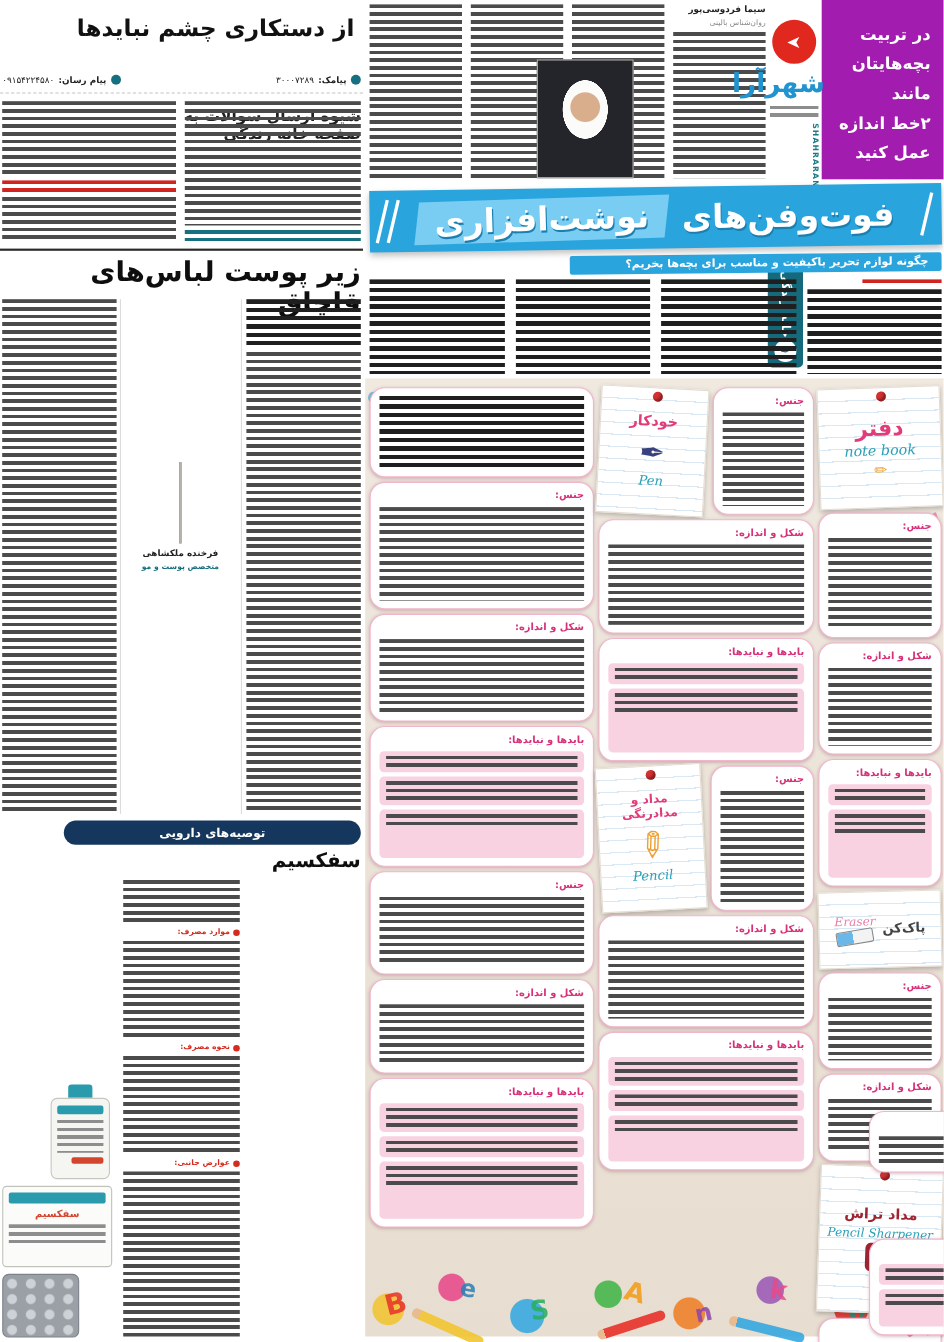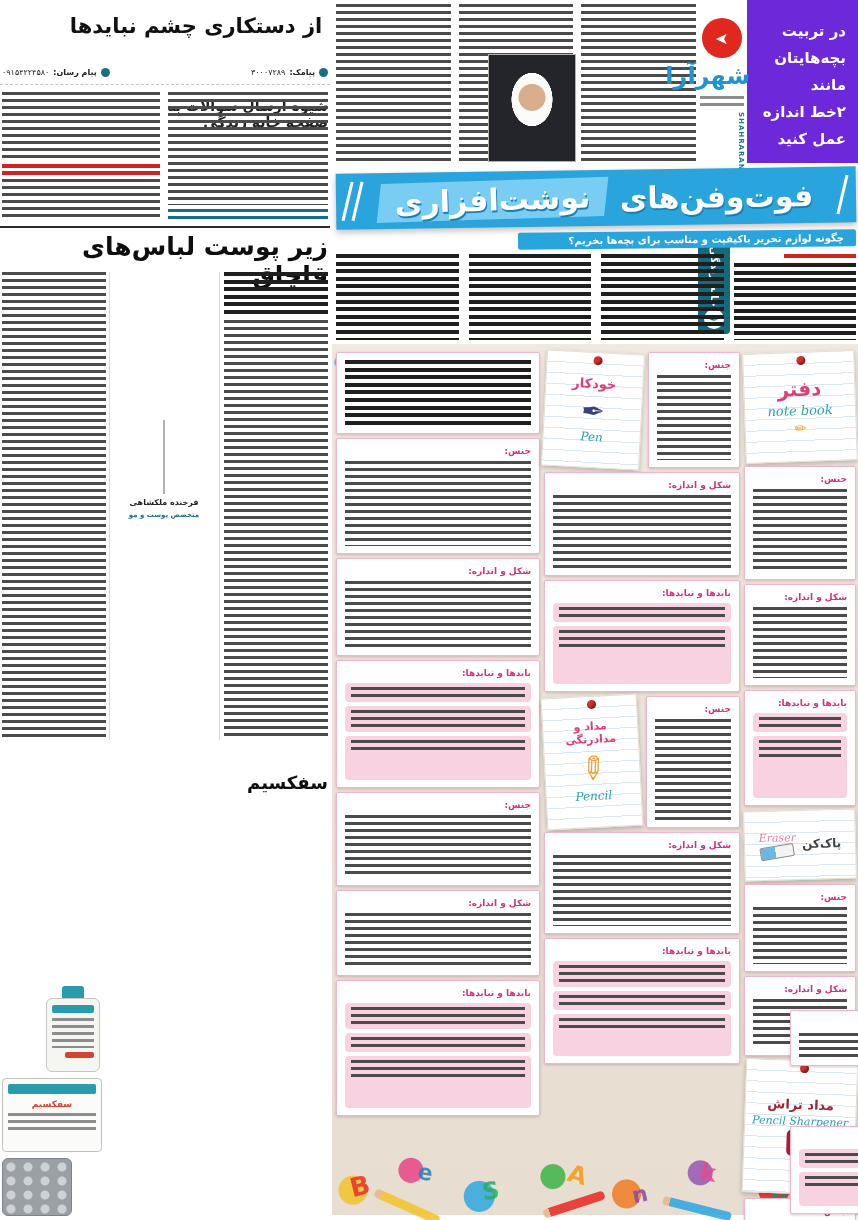--- a/index.html
+++ b/index.html
@@ -8,21 +8,21 @@
   .abs{position:absolute;}
   
   .tl{background-image:repeating-linear-gradient(to bottom,#4b4b4b 0,#4b4b4b 3.4px,transparent 3.4px,transparent 7px);}
   .tl.lt{background-image:repeating-linear-gradient(to bottom,#8d8d8d 0,#8d8d8d 3.2px,transparent 3.2px,transparent 7px);}
   .tl.bd{background-image:repeating-linear-gradient(to bottom,#1f1f1f 0,#1f1f1f 4px,transparent 4px,transparent 7.6px);}
   .tl.rd{background-image:repeating-linear-gradient(to bottom,#cf2420 0,#cf2420 3.6px,transparent 3.6px,transparent 7px);}
   .tl.te{background-image:repeating-linear-gradient(to bottom,#17707f 0,#17707f 3.4px,transparent 3.4px,transparent 7px);}
   .col{display:flex;flex-direction:column;gap:4px;}
   .grow{flex:1;}
   
-  .fbox{background:#fff;border:1.5px solid #f2b6cc;border-radius:2px;padding:7px 8px;
+  .fbox{background:#fff;border:1.5px solid #f2b6cc;border-radius:14px;padding:7px 8px;
         box-shadow:0 1px 3px rgba(120,50,80,.28);display:flex;flex-direction:column;gap:4px;position:relative;}
   .fbox h4{margin:0;font-size:9px;font-weight:800;color:#d63079;text-align:right;line-height:1.2;}
   .prow{background:#f9d2e1;border-radius:4px;padding:4px 6px;}
   .rowflex{display:flex;gap:10px;flex:1;}
   
   .note{background:#fff;border:1px solid #e6ddd2;box-shadow:0 2px 5px rgba(0,0,0,.25);
         background-image:repeating-linear-gradient(to bottom,transparent 0 10px,#d9e8f2 10px 11px);
         padding:8px 6px;position:relative;display:flex;flex-direction:column;align-items:center;justify-content:center;gap:3px;}
   .fa-label{font-weight:900;color:#e23b7a;line-height:1.15;text-align:center;}
   .en-label{font-family:"DejaVu Serif",serif;font-style:italic;color:#2aa0b8;text-align:center;line-height:1.05;}
@@ -91,53 +91,69 @@
          #6e6e74;"></div>
     <div style="font-size:8px;font-weight:800;text-align:center;">فرخنده ملکشاهی</div>
     <div style="font-size:7px;font-weight:700;color:#17707f;text-align:center;">متخصص پوست و مو</div>
     <div class="tl grow"></div>
   </div>
 
   <div class="abs col" style="left:2px;top:272px;width:104px;height:466px;">
     <div class="tl grow"></div>
   </div>
 
+  <div class="abs" style="left:58px;top:746px;width:270px;height:22px;background:#15375e;border-radius:11px;
+       display:flex;align-items:center;justify-content:center;color:#fff;font-size:11px;font-weight:800;">توصیه‌های دارویی</div>
 
   <div class="abs" style="left:150px;top:772px;width:178px;font-size:18px;font-weight:900;text-align:right;color:#0e0e0e;">سفکسیم</div>
 
 
+  <div class="abs col" style="left:112px;top:800px;width:106px;height:415px;">
+    <div class="tl" style="height:40px;"></div>
+    <div class="plabel">موارد مصرف:</div>
+    <div class="tl" style="height:90px;"></div>
+    <div class="plabel">نحوه مصرف:</div>
+    <div class="tl" style="height:90px;"></div>
+    <div class="plabel">عوارض جانبی:</div>
+    <div class="tl grow"></div>
+  </div>
 
 
   <div class="abs" style="left:46px;top:986px;width:54px;height:86px;">
     <div style="width:22px;height:12px;background:#2a9aad;margin:0 auto;border-radius:3px 3px 0 0;"></div>
     <div style="width:100%;height:74px;background:#f5f5f2;border:1px solid #c6c6c0;border-radius:6px;padding:6px 5px;box-sizing:border-box;">
       <div style="height:8px;background:#2a9aad;border-radius:2px;"></div>
       <div class="tl lt" style="height:30px;margin-top:5px;"></div>
       <div style="height:6px;background:#d4452f;border-radius:2px;margin-top:4px;width:70%;"></div>
     </div>
   </div>
   <div class="abs" style="left:2px;top:1078px;width:100px;height:74px;background:#fbfbf9;border:1px solid #c2c2bc;border-radius:4px;box-sizing:border-box;padding:5px;">
     <div style="height:10px;background:#2a9aad;border-radius:2px;"></div>
     <div style="font-size:9px;font-weight:900;color:#d4452f;text-align:center;margin-top:5px;">سفکسیم</div>
     <div class="tl lt" style="height:20px;margin-top:4px;"></div>
   </div>
   <div class="abs" style="left:2px;top:1158px;width:68px;height:56px;background:#9aa0a6;border-radius:6px;border:1px solid #7d838a;
        background-image:radial-gradient(circle at 8px 8px, #cdd2d7 0 4px, transparent 5px);background-size:17px 14px;"></div>
 
   <div class="abs" style="left:336px;top:4px;width:360px;height:158px;display:flex;gap:8px;">
+    <div class="col" style="flex:1;">
+      <div style="font-size:8px;font-weight:800;text-align:right;">سیما فردوسی‌پور</div>
+      <div style="font-size:7px;color:#8a8a8a;text-align:right;">روان‌شناس بالینی</div>
+      <div class="tl grow"></div>
+    </div>
     <div class="tl" style="flex:1;"></div>
     <div class="tl" style="flex:1;"></div>
     <div class="tl" style="flex:1;"></div>
   </div>
   <div class="abs photo" style="left:488px;top:54px;width:86px;height:106px;background:
        radial-gradient(circle at 50% 40%, #d9ae8c 0 13px, transparent 14px),
        radial-gradient(ellipse 34px 44px at 50% 42%, #fbfbfa 0 60%, transparent 61%),
        #23252b;"></div>
 
-  <div class="abs" style="left:747px;top:0;width:111px;height:163px;background:#6d28d9;box-sizing:border-box;padding:10px 12px 0 8px;text-align:right;color:#fff;">
+  <div class="abs" style="left:747px;top:0;width:111px;height:163px;background:#a21caf;box-sizing:border-box;padding:10px 12px 0 8px;text-align:right;color:#fff;">
     <div style="font-size:15px;font-weight:900;line-height:27px;margin-top:8px;">
       <div>در تربیت</div>
       <div>بچه‌هایتان</div>
       <div>مانند</div>
       <div>۲خط اندازه</div>
       <div>عمل کنید</div>
     </div>
   </div>
 
   <div class="abs" style="left:702px;top:18px;width:40px;height:40px;border-radius:50%;background:#e0281e;

